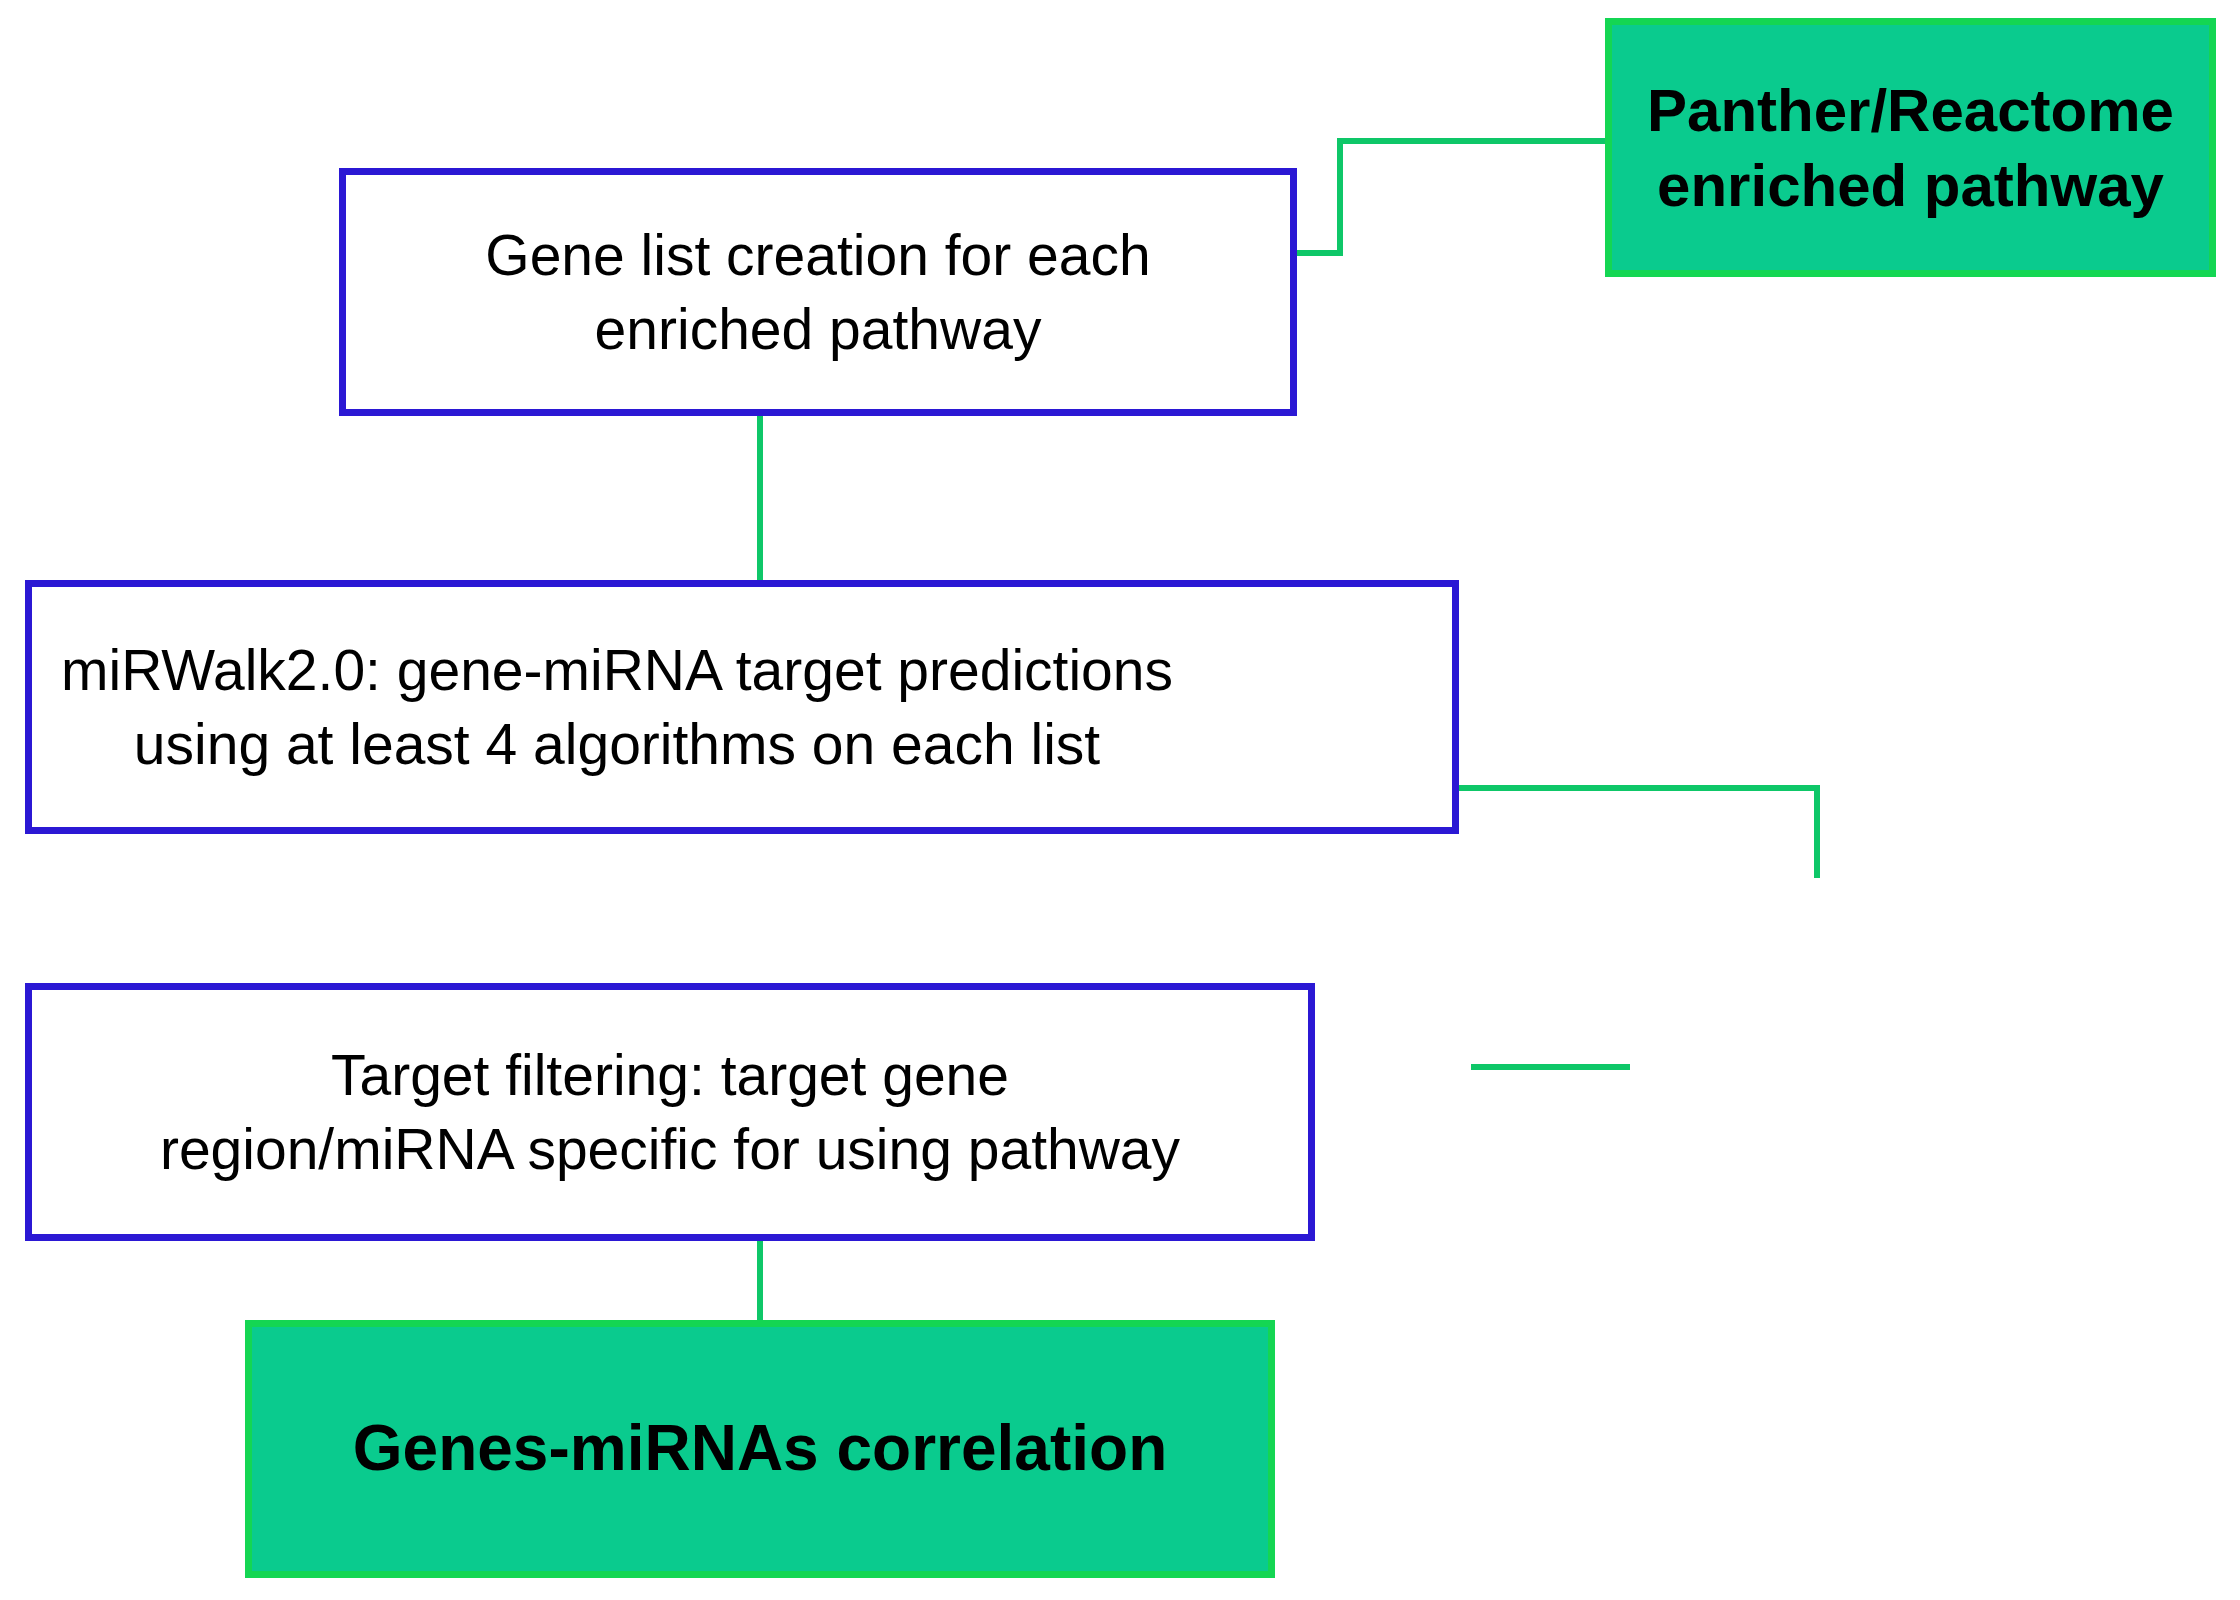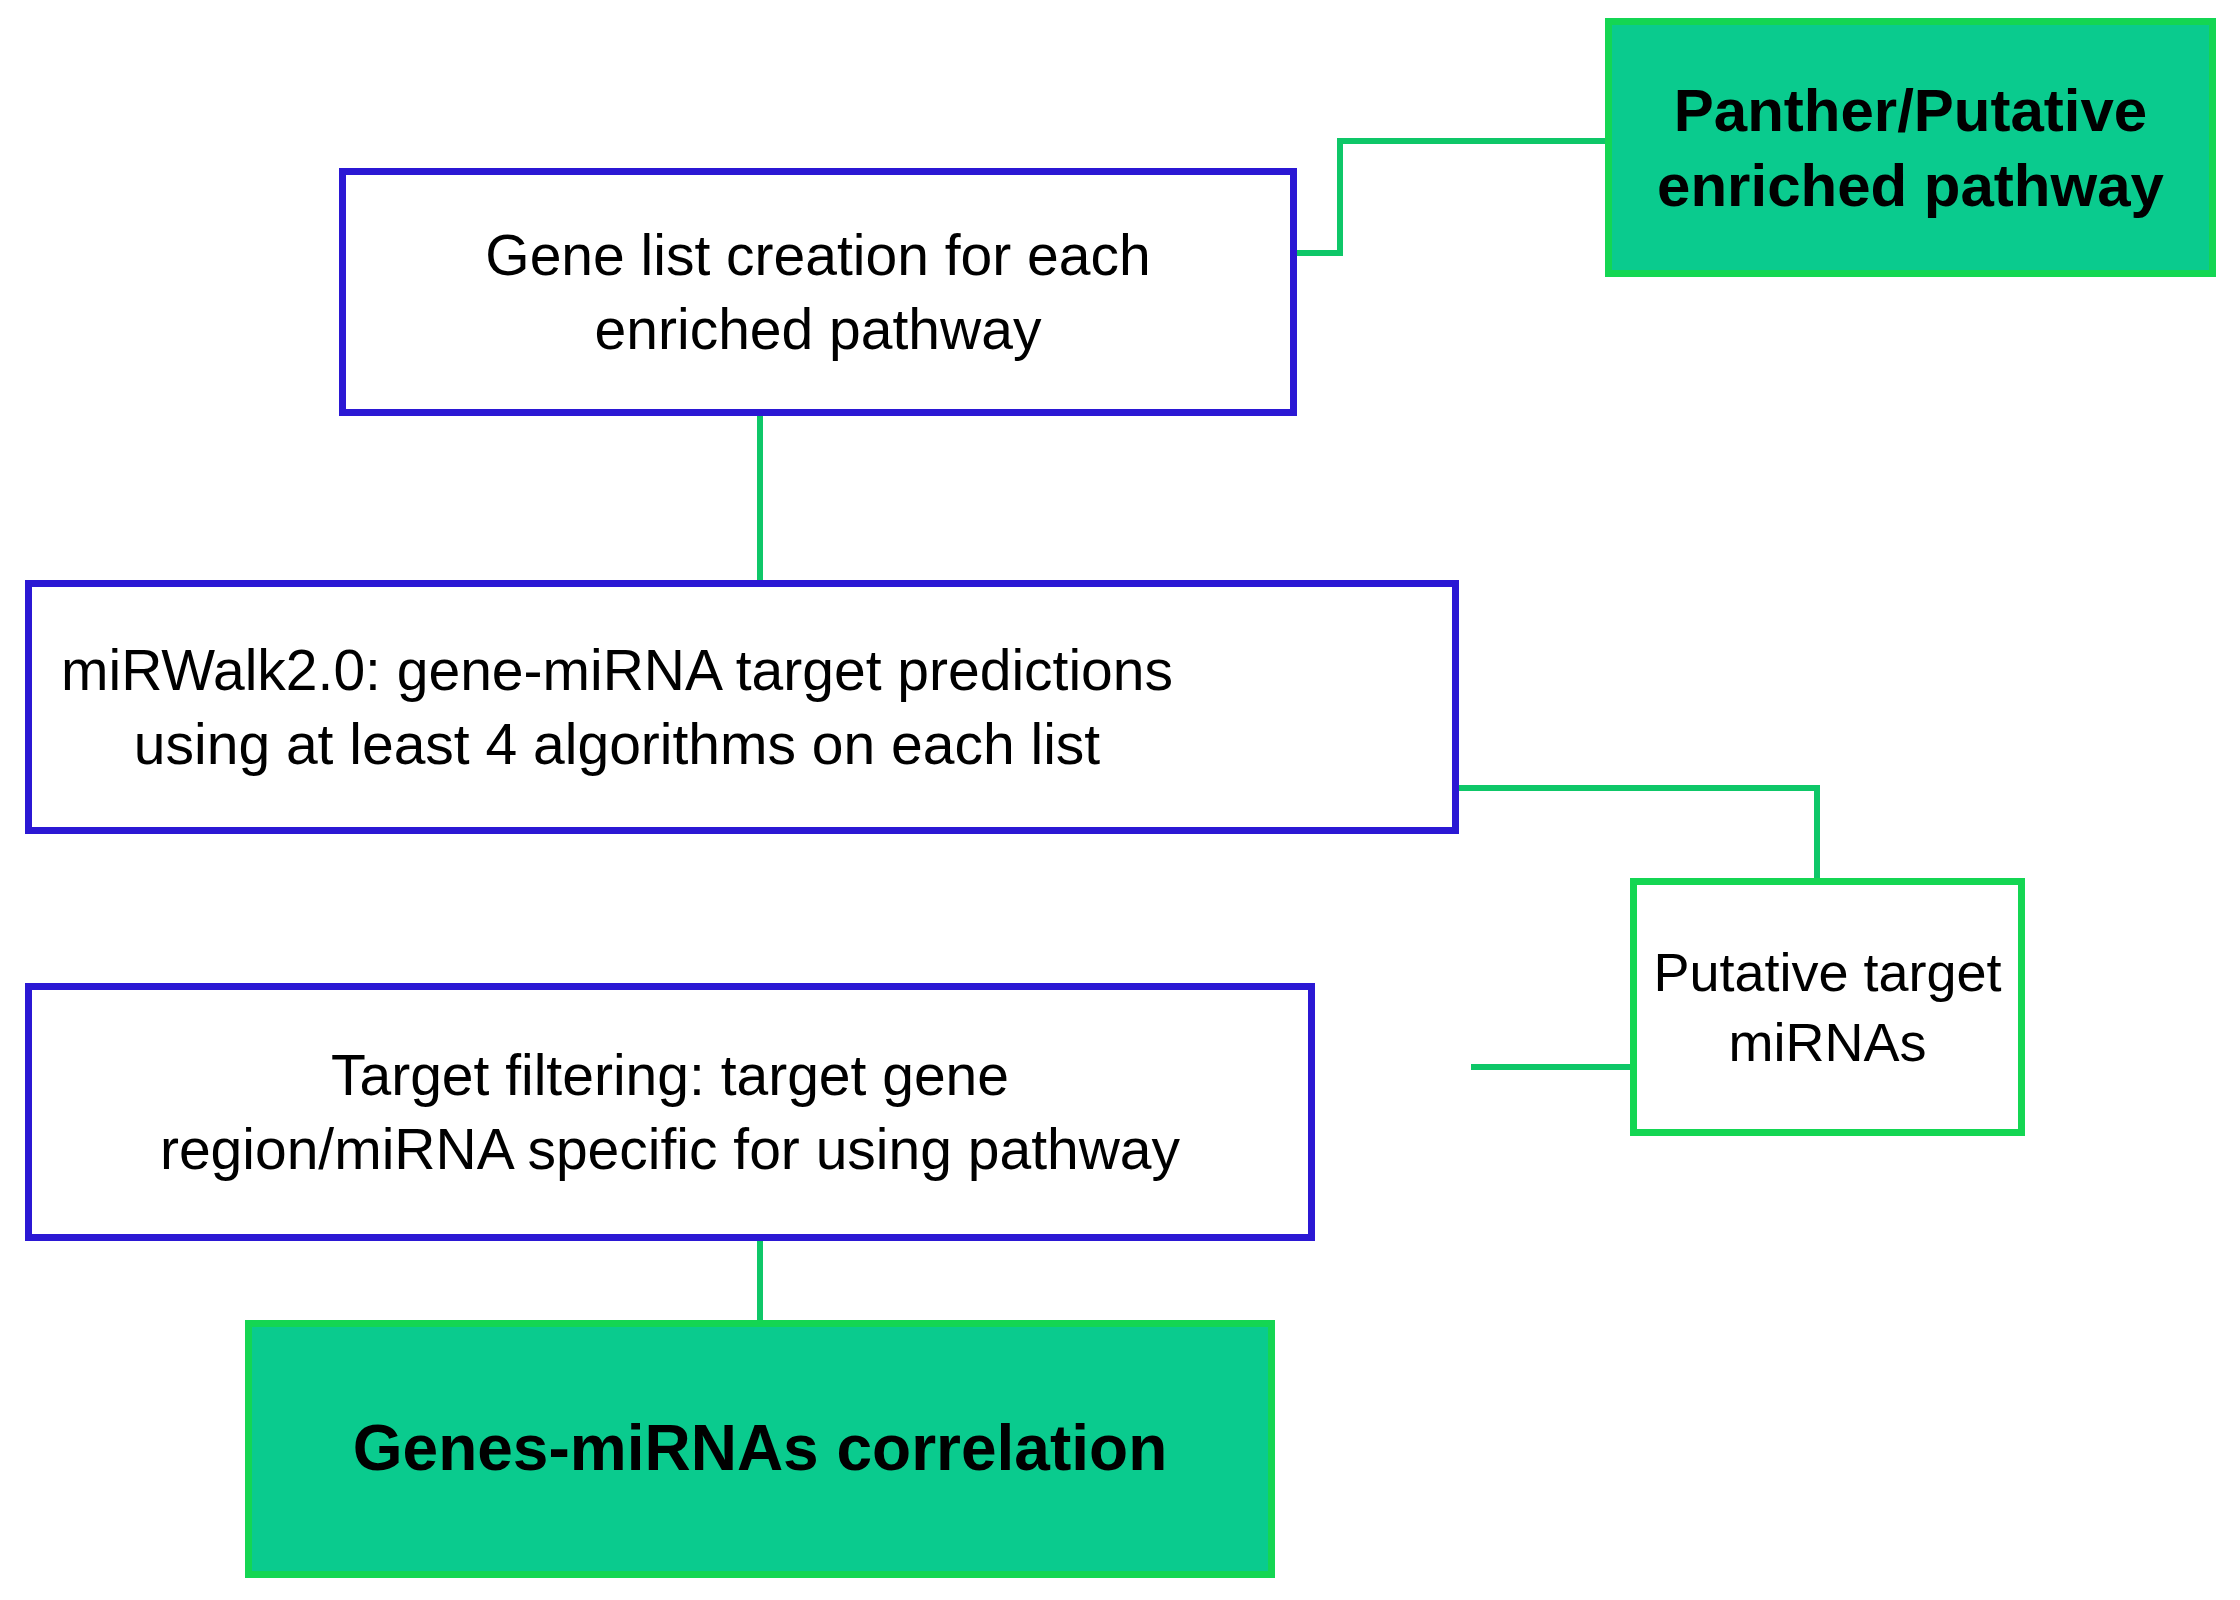--- a/index.html
+++ b/index.html
@@ -77,38 +77,34 @@
   <div class="conn" id="conn-panther-h-top"></div>
   <div class="conn" id="conn-panther-v"></div>
   <div class="conn" id="conn-panther-h-bot"></div>
   <div class="conn" id="conn-genelist-down"></div>
   <div class="conn" id="conn-mirwalk-h"></div>
   <div class="conn" id="conn-mirwalk-v"></div>
   <div class="conn" id="conn-putative-left"></div>
   <div class="conn" id="conn-filtering-down"></div>
 
   <div class="node filled-green bold" id="box-panther">
-    <div class="line">Panther/Putative</div>
+    <div class="line">Panther/Reactome</div>
     <div class="line">enriched pathway</div>
   </div>
 
   <div class="node outline-blue" id="box-genelist">
     <div class="line">Gene list creation for each</div>
     <div class="line">enriched pathway</div>
   </div>
 
   <div class="node outline-blue" id="box-mirwalk">
     <div class="line">miRWalk2.0: gene-miRNA target predictions</div>
     <div class="line">using at least 4 algorithms on each list</div>
   </div>
 
-  <div class="node outline-green" id="box-putative">
-    <div class="line">Putative target</div>
-    <div class="line">miRNAs</div>
-  </div>
 
   <div class="node outline-blue" id="box-filtering">
     <div class="line">Target filtering: target gene</div>
     <div class="line">region/miRNA specific for using pathway</div>
   </div>
 
   <div class="node filled-green bold" id="box-correlation">
     <div class="line">Genes-miRNAs correlation</div>
   </div>
 

